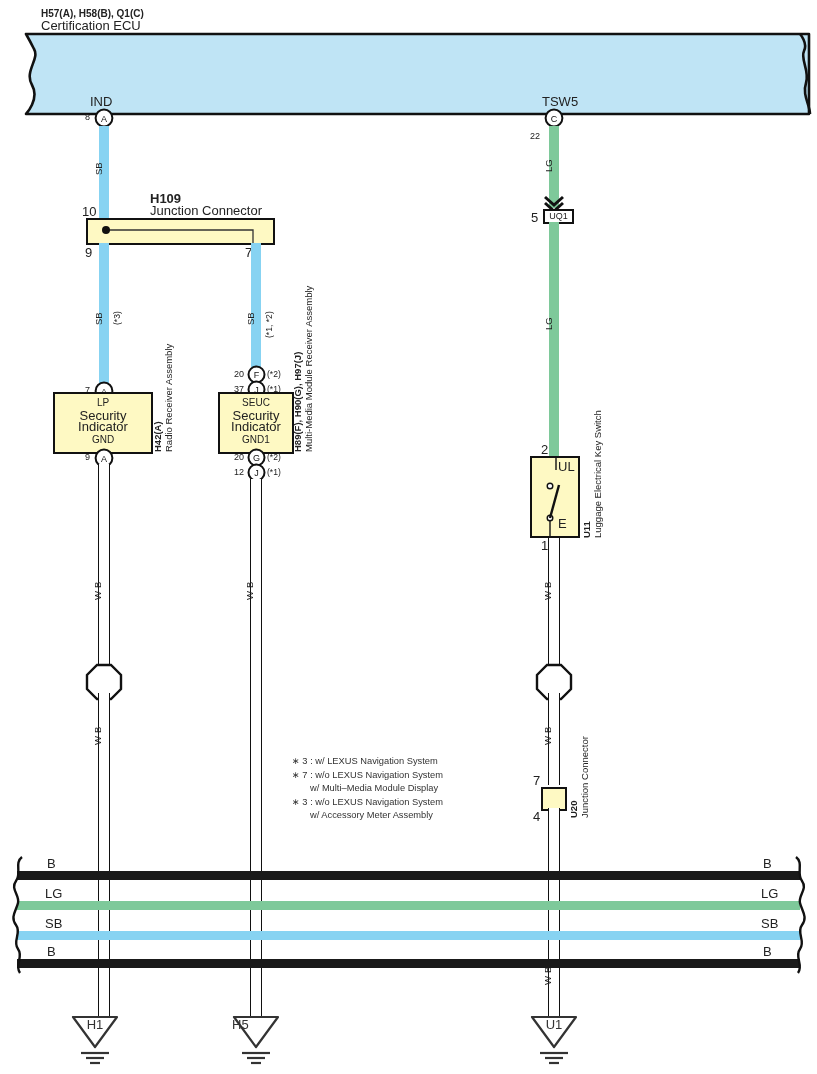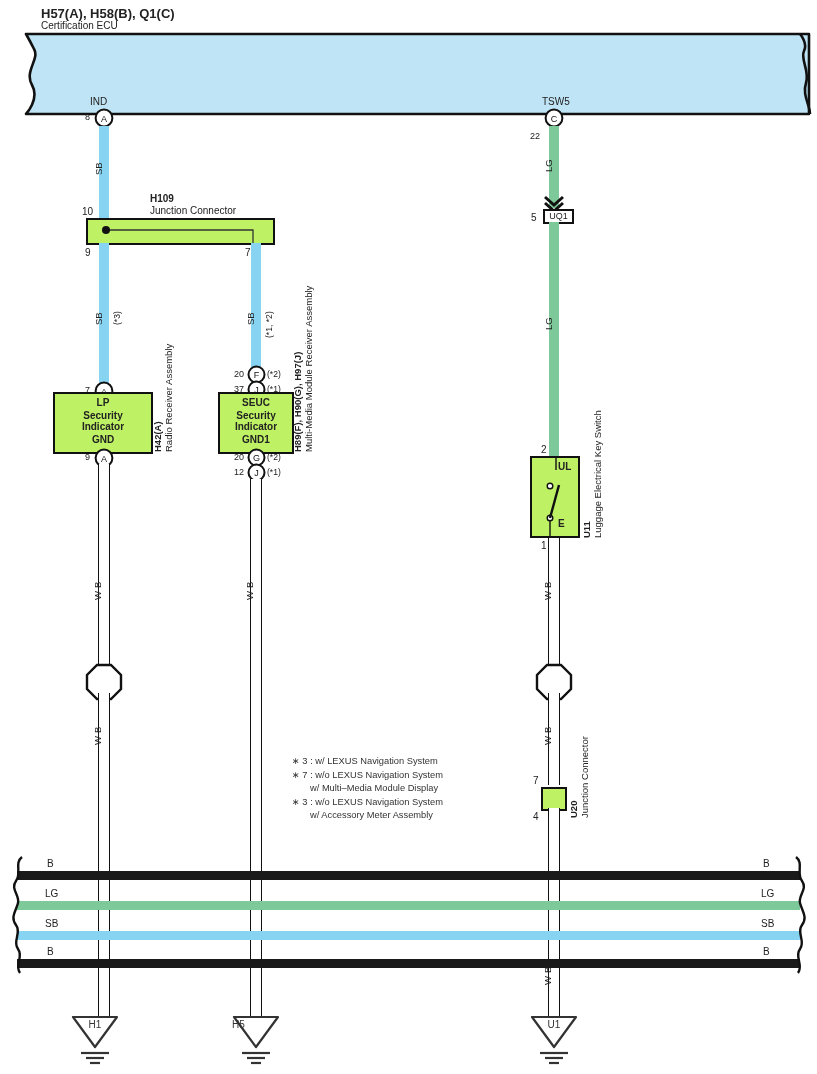--- a/index.html
+++ b/index.html
@@ -1,39 +1,39 @@
 <!DOCTYPE html>
 <html><head>
 <meta charset="utf-8">
 <style>
   html,body{margin:0;padding:0;background:#ffffff;}
   body{width:817px;height:1074px;position:relative;
        font-family:"Liberation Sans","DejaVu Sans",sans-serif;
        color:#1a1a1a;-webkit-font-smoothing:antialiased;}
   .abs{position:absolute;}
-  .lbl{font-size:10px;line-height:11px;color:#222;white-space:nowrap;}
+  .lbl{font-size:13px;line-height:11px;color:#222;white-space:nowrap;}
   .lbl-b{font-weight:bold;}
   .vt{transform-origin:0 0;transform:rotate(-90deg);white-space:nowrap;font-size:9.5px;color:#222;}
   .vt-b{font-weight:bold;}
-  .box{background:#bef264;border:2.5px solid #111;box-sizing:border-box;font-weight:bold;}
+  .box{background:#fef9c3;border:2.5px solid #111;box-sizing:border-box;}
   .wire-sb{background:#87d3f2;}
   .wire-lg{background:#7ec99a;}
   .wire-wb{background:#ffffff;border-left:1.6px solid #111;border-right:1.6px solid #111;box-sizing:border-box;}
   .bus-b{background:#1a1a1a;}
   .bus-lg{background:#7ec99a;}
   .bus-sb{background:#87d3f2;}
   .pin-lbl{font-size:9px;color:#222;text-align:right;white-space:nowrap;}
   .notes{font-size:9.3px;line-height:13.6px;color:#333;white-space:nowrap;}
   svg{display:block;overflow:visible;}
   .termtxt{font-size:9px;}
 </style>
 </head>
 <body>
 
-<div class="abs lbl lbl-b" style="left:41px;top:8px;font-size:13px;">H57(A), H58(B), Q1(C)</div>
+<div class="abs lbl lbl-b" style="left:41px;top:8px;font-size:10px;">H57(A), H58(B), Q1(C)</div>
 <div class="abs lbl" style="left:41px;top:20px;">Certification ECU</div>
 
 <div class="abs" style="left:10px;top:33px;width:800px;height:82px;">
   <svg width="800" height="82" viewBox="0 0 800 82">
     <path d="M16,1 L799,1 L799,81 L16,81 C16,81 30,66 22,52 C14,38 30,26 24,16 C20,8 16,1 16,1 Z" fill="#bfe4f5" stroke="#111" stroke-width="2.6" stroke-linejoin="round"></path>
     <path d="M790,1 C790,1 798,10 794,18 C790,26 800,38 796,50 C792,62 800,72 800,81" fill="none" stroke="#111" stroke-width="2.6"></path>
   </svg>
 </div>
 <div class="abs lbl" style="left:90px;top:96px;">IND</div>
 <div class="abs lbl" style="left:542px;top:96px;">TSW5</div>

